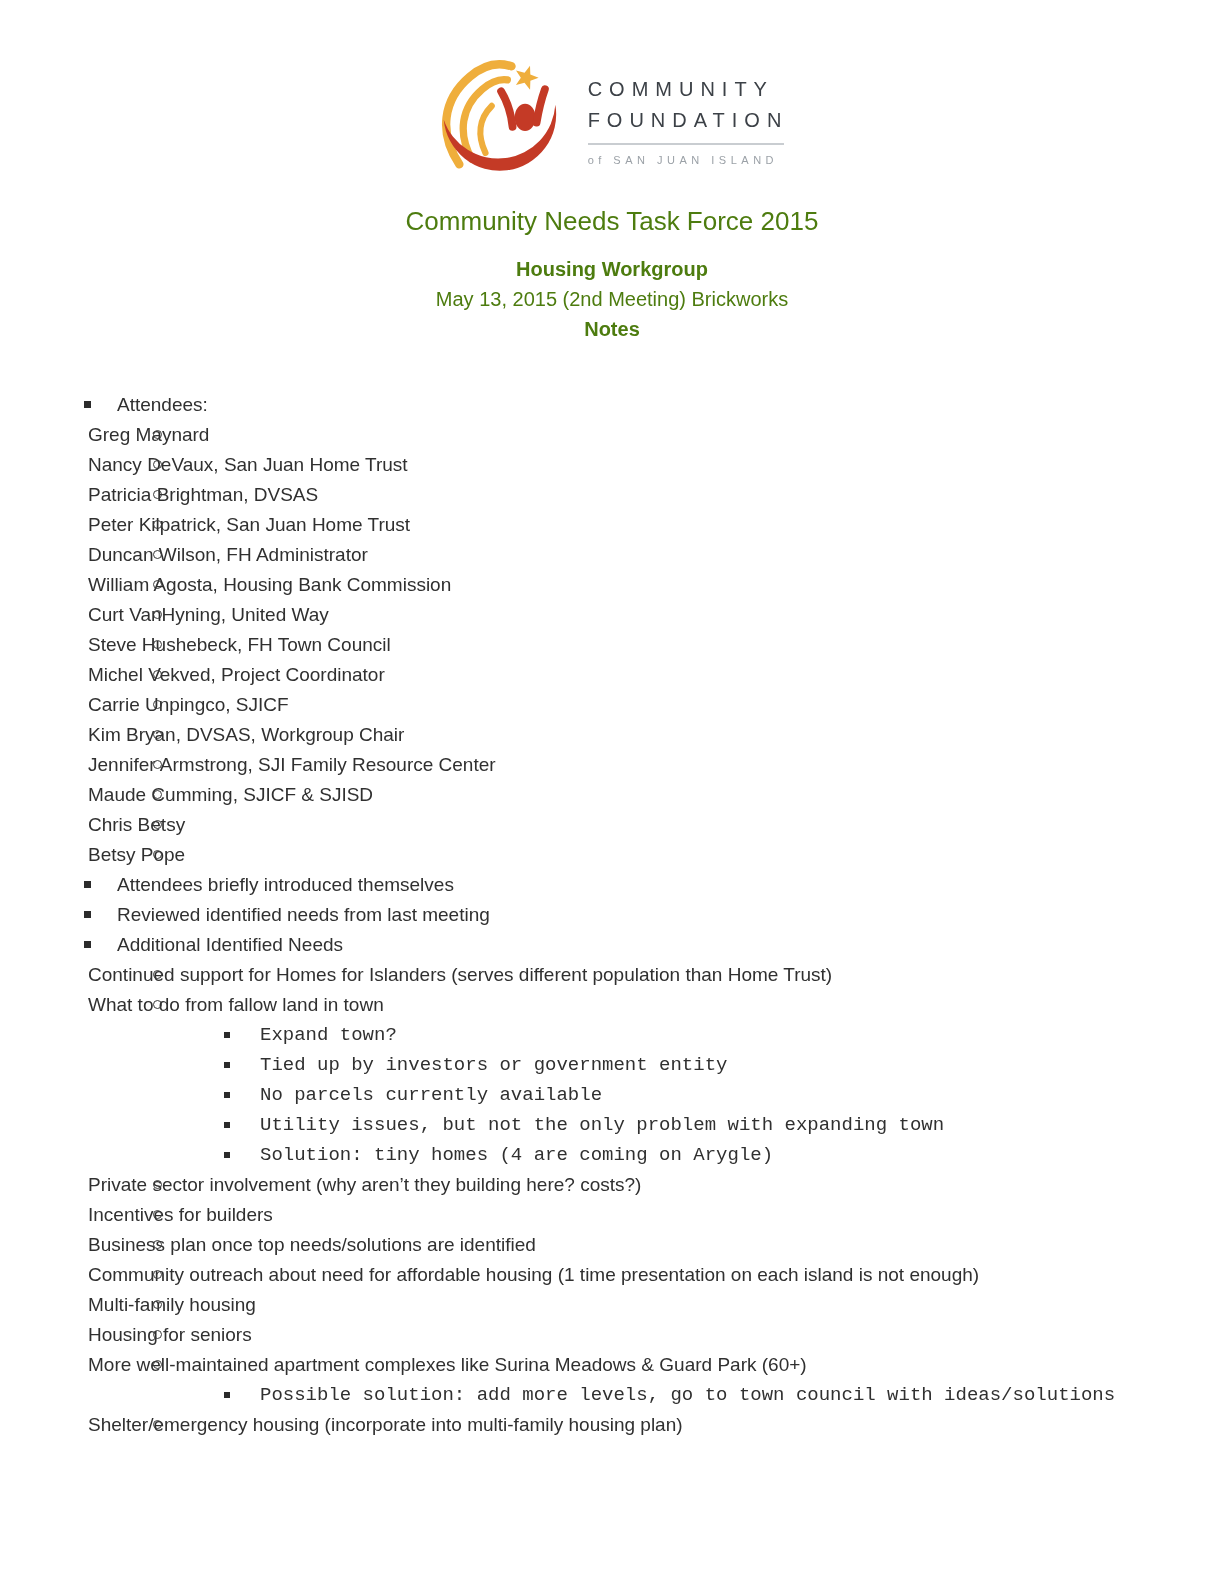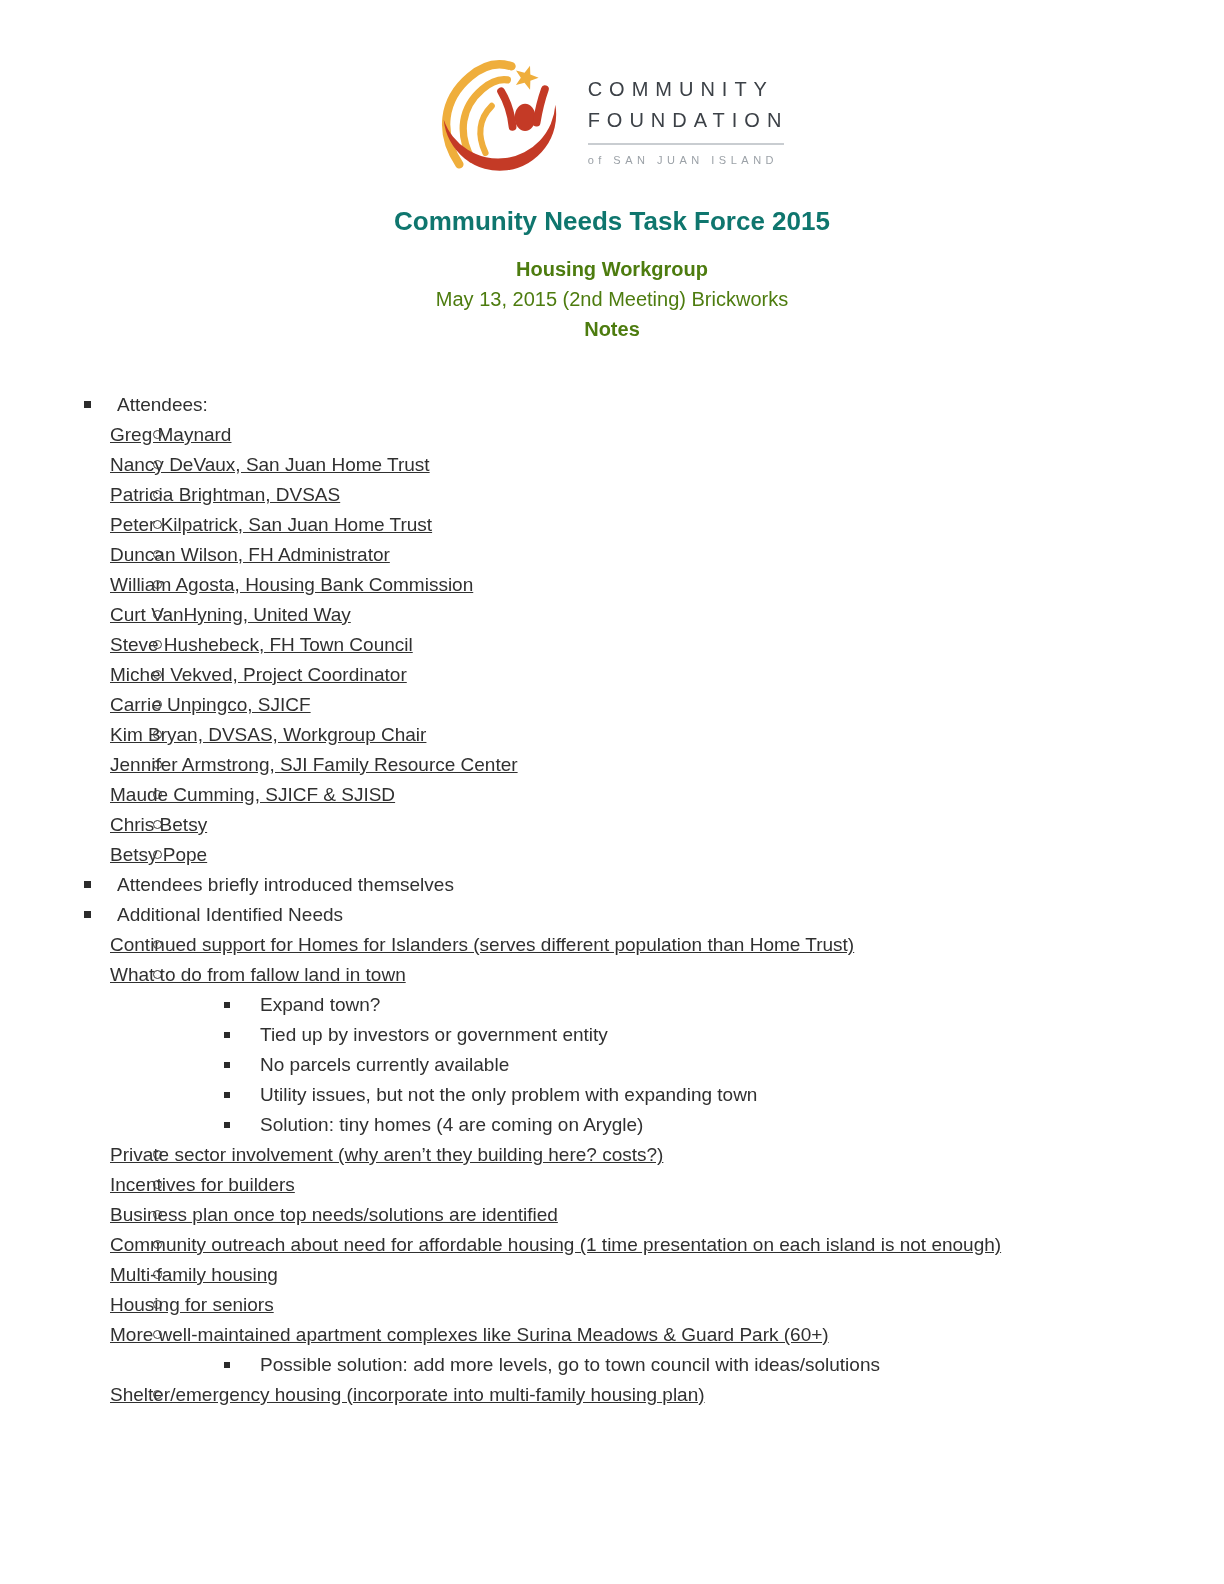--- a/index.html
+++ b/index.html
@@ -14,30 +14,30 @@
 
   
   .logo { display: flex; justify-content: center; align-items: center; gap: 26px; padding-top: 60px; }
   .logo-mark svg { width: 126px; height: 120px; display: block; }
   .logo-text { display: flex; flex-direction: column; }
   .logo-name { font-size: 20px; letter-spacing: 7px; line-height: 31px; font-weight: 500; }
   .logo-divider { border: none; border-top: 2px solid #c9cdd1; width: 196px; margin: 7px 0 9px; }
   .logo-tagline { font-size: 11px; letter-spacing: 4.5px; }
 
   
-  .title { text-align: center; font-size: 26px; font-weight: 700; color: #0f766e; margin: 24px 8px 0; line-height: 34px; }
+  .title { text-align: center; font-size: 26px; font-weight: 400; color: #4d7c0f; margin: 24px 8px 0; line-height: 34px; }
   .subtitles { text-align: center; font-size: 20px; color: #4d7c0f; margin-top: 16px; line-height: 30px; }
   .bold { font-weight: bold; }
 
   
   .notes { list-style: none; margin: 46px 0 0; padding: 0; }
   .notes li { position: relative; line-height: 30px; font-size: 19px; color: #303030; }
   .notes li.l1 { padding-left: 117px; }
-  .notes li.l2 { padding-left: 110px; text-decoration: underline; }
-  .notes li.l3 { padding-left: 260px; }
+  .notes li.l2 { padding-left: 88px; }
+  .notes li.l3 { padding-left: 260px; font-family: Liberation Mono, monospace; }
   .marker { position: absolute; display: block; }
   .l1 .marker { left: 84px; }
   .l2 .marker { left: 153px; }
   .l3 .marker { left: 224px; }
   .marker.square { width: 7px; height: 7px; background: #2b2b2b; top: 11px; }
   .l3 .marker.square { width: 6px; height: 6px; top: 12px; }
   .marker.circle { width: 9px; height: 9px; border: 1.5px solid #3a3a3a; border-radius: 50%; background: transparent; top: 10px; }
 </style>
 </head>
 <body>
@@ -89,21 +89,21 @@
       <li class="l2"><span class="marker circle"></span><span>Curt VanHyning, United Way</span></li>
       <li class="l2"><span class="marker circle"></span><span>Steve Hushebeck, FH Town Council</span></li>
       <li class="l2"><span class="marker circle"></span><span>Michel Vekved, Project Coordinator</span></li>
       <li class="l2"><span class="marker circle"></span><span>Carrie Unpingco, SJICF</span></li>
       <li class="l2"><span class="marker circle"></span><span>Kim Bryan, DVSAS, Workgroup Chair</span></li>
       <li class="l2"><span class="marker circle"></span><span>Jennifer Armstrong, SJI Family Resource Center</span></li>
       <li class="l2"><span class="marker circle"></span><span>Maude Cumming, SJICF &amp; SJISD</span></li>
       <li class="l2"><span class="marker circle"></span><span>Chris Betsy</span></li>
       <li class="l2"><span class="marker circle"></span><span>Betsy Pope</span></li>
       <li class="l1"><span class="marker square"></span><span>Attendees briefly introduced themselves</span></li>
-      <li class="l1"><span class="marker square"></span></li>
+      <li class="l1"><span class="marker square"></span><span>Reviewed identified needs from last meeting</span></li>
       <li class="l1"><span class="marker square"></span><span>Additional Identified Needs</span></li>
       <li class="l2"><span class="marker circle"></span><span>Continued support for Homes for Islanders (serves different population than Home Trust)</span></li>
       <li class="l2"><span class="marker circle"></span><span>What to do from fallow land in town</span></li>
       <li class="l3"><span class="marker square"></span><span>Expand town?</span></li>
       <li class="l3"><span class="marker square"></span><span>Tied up by investors or government entity</span></li>
       <li class="l3"><span class="marker square"></span><span>No parcels currently available</span></li>
       <li class="l3"><span class="marker square"></span><span>Utility issues, but not the only problem with expanding town</span></li>
       <li class="l3"><span class="marker square"></span><span>Solution: tiny homes (4 are coming on Arygle)</span></li>
       <li class="l2"><span class="marker circle"></span><span>Private sector involvement (why aren’t they building here? costs?)</span></li>
       <li class="l2"><span class="marker circle"></span><span>Incentives for builders</span></li>

